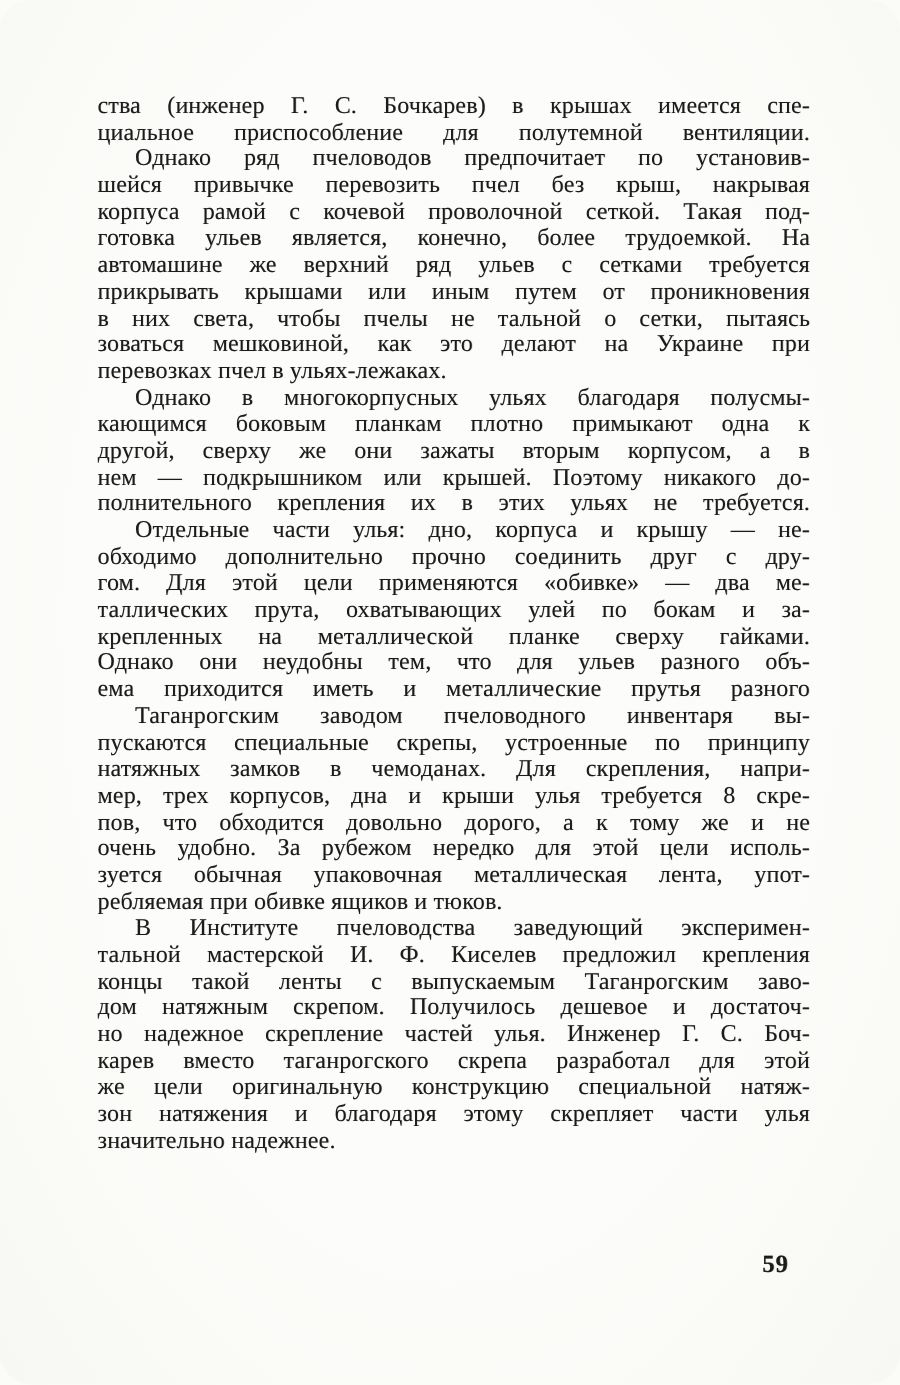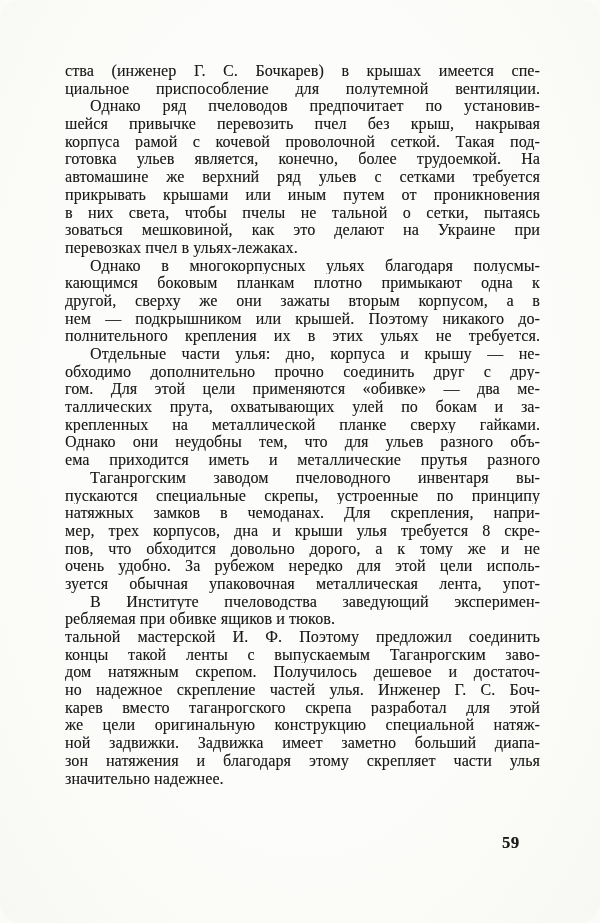--- a/index.html
+++ b/index.html
@@ -37,21 +37,21 @@
     text-align-last: justify;
     text-shadow: 0.2px 0.2px 0.45px rgba(20,20,20,0.4);
   }
   .ln.ind { text-indent: 25px; }
   .ln.end { text-align-last: left; }
   .page-number {
     position: absolute;
     top: 833px;
     left: 502px;
     width: 30px;
-    text-align: left;
+    text-align: center;
     font-size: 16.5px;
     font-weight: bold;
     letter-spacing: 0.6px;
     text-shadow: 0.3px 0.3px 0.5px rgba(20,20,20,0.5);
   }
 </style>
 </head>
 <body>
 
 <div class="scan-page">
@@ -79,26 +79,25 @@
       <div class="ln">крепленных на металлической планке сверху гайками.</div>
       <div class="ln">Однако они неудобны тем, что для ульев разного объ-</div>
       <div class="ln">ема приходится иметь и металлические прутья разного</div>
       <div class="ln ind">Таганрогским заводом пчеловодного инвентаря вы-</div>
       <div class="ln">пускаются специальные скрепы, устроенные по принципу</div>
       <div class="ln">натяжных замков в чемоданах. Для скрепления, напри-</div>
       <div class="ln">мер, трех корпусов, дна и крыши улья требуется 8 скре-</div>
       <div class="ln">пов, что обходится довольно дорого, а к тому же и не</div>
       <div class="ln">очень удобно. За рубежом нередко для этой цели исполь-</div>
       <div class="ln">зуется обычная упаковочная металлическая лента, упот-</div>
+      <div class="ln end">ребляемая при обивке ящиков и тюков.</div>
       <div class="ln ind">В Институте пчеловодства заведующий эксперимен-</div>
-      <div class="ln end">ребляемая при обивке ящиков и тюков.</div>
-      <div class="ln">тальной мастерской И. Ф. Поэтому предложил соединить</div>
+      <div class="ln">тальной мастерской И. Ф. Киселев предложил крепления</div>
       <div class="ln">концы такой ленты с выпускаемым Таганрогским заво-</div>
       <div class="ln">дом натяжным скрепом. Получилось дешевое и достаточ-</div>
       <div class="ln">но надежное скрепление частей улья. Инженер Г. С. Боч-</div>
       <div class="ln">карев вместо таганрогского скрепа разработал для этой</div>
       <div class="ln">же цели оригинальную конструкцию специальной натяж-</div>
-      <div class="ln">ной задвижки. Задвижка имеет заметно больший диапа-</div>
       <div class="ln">зон натяжения и благодаря этому скрепляет части улья</div>
       <div class="ln end">значительно надежнее.</div>
     </div>
   <div class="page-number">59</div>
 </div>
 
 </body></html>

